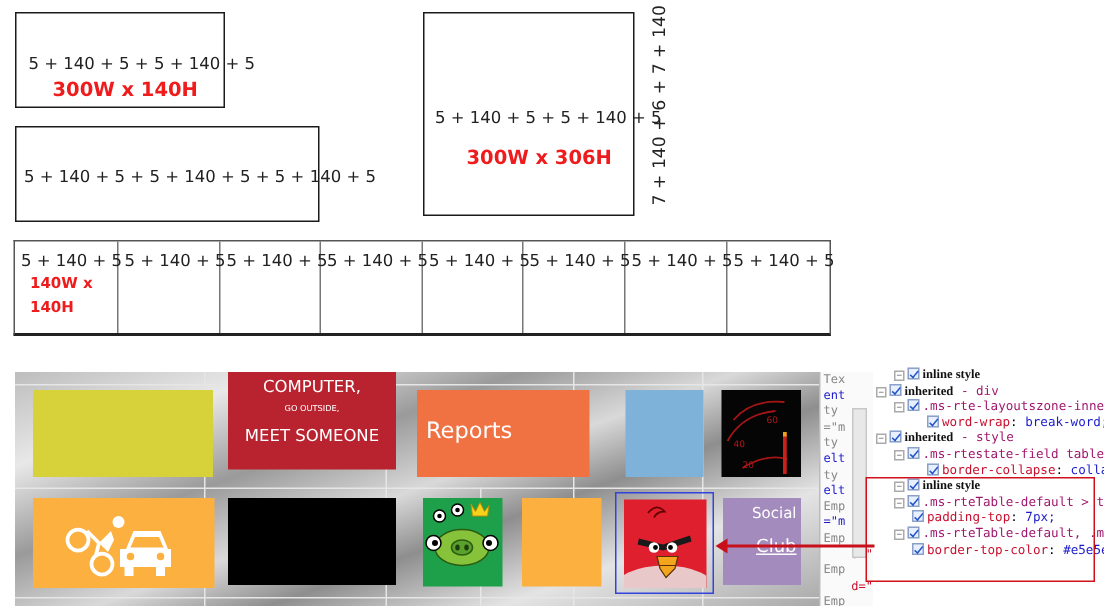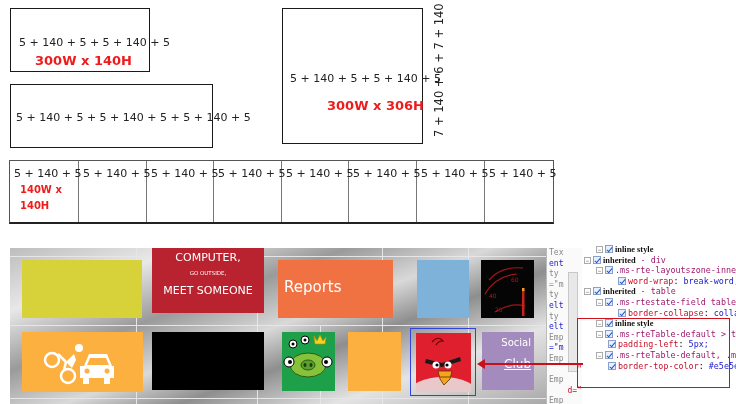--- a/index.html
+++ b/index.html
@@ -43,21 +43,21 @@
   <span class="formula" style="left:8px;top:27px;font-size:11px;">5 + 140 + 5 + 5 + 140 + 5</span>
   <span class="dim" style="left:24px;top:44px;">300W x 140H</span>
 </div>
 
 <div class="box" style="left:10px;top:84px;width:203px;height:64px;">
   <span class="formula" style="left:5px;top:26px;font-size:11px;">5 + 140 + 5 + 5 + 140 + 5 + 5 + 140 + 5</span>
 </div>
 
 <div class="box" style="left:282px;top:8px;width:141px;height:136px;">
   <span class="formula" style="left:7px;top:63px;font-size:11px;">5 + 140 + 5 + 5 + 140 + 5</span>
-  <span class="dim" style="left:28px;top:89px;margin-left:16px;">300W x 306H</span>
+  <span class="dim" style="left:28px;top:89px;">300W x 306H</span>
 </div>
 <span class="vert" style="left:432px;top:137px;">7 + 140 + 6 + 7 + 140 + 6</span>
 
 <div class="row-table">
   <div class="cell" style="width:69px;">
     <div class="formula">5 + 140 + 5</div>
     <div class="dim" style="margin-top:2px;">140W x</div>
     <div class="dim">140H</div>
   </div>
   <div class="cell" style="width:68px;">
@@ -212,36 +212,36 @@
   <div class="tree-line" style="padding-left:2px;">
     <span class="toggle">−</span><span class="cb"></span><span class="k-black">inherited</span><span class="k-sel"> - div</span>
   </div>
   <div class="tree-line" style="padding-left:14px;">
     <span class="toggle">−</span><span class="cb"></span><span class="k-sel">.ms-rte-layoutszone-inner</span>
   </div>
   <div class="tree-line" style="padding-left:36px;">
     <span class="cb"></span><span class="k-red">word-wrap</span><span>: </span><span class="k-blue">break-word;</span>
   </div>
   <div class="tree-line" style="padding-left:2px;">
-    <span class="toggle">−</span><span class="cb"></span><span class="k-black">inherited</span><span class="k-sel"> - table</span>
+    <span class="toggle">−</span><span class="cb"></span><span class="k-black">inherited</span><span class="k-sel"> - style</span>
   </div>
   <div class="tree-line" style="padding-left:14px;">
     <span class="toggle">−</span><span class="cb"></span><span class="k-sel">.ms-rtestate-field table,</span>
   </div>
   <div class="tree-line" style="padding-left:36px;">
     <span class="cb"></span><span class="k-red">border-collapse</span><span>: </span><span class="k-blue">collaps</span>
   </div>
   <div class="tree-line" style="padding-left:14px;">
     <span class="toggle">−</span><span class="cb"></span><span class="k-black">inline style</span>
   </div>
   <div class="tree-line" style="padding-left:14px;">
     <span class="toggle">−</span><span class="cb"></span><span class="k-sel">.ms-rteTable-default &gt; tbody</span>
   </div>
   <div class="tree-line" style="padding-left:26px;">
-    <span class="cb"></span><span class="k-red">padding-left</span><span>: </span><span class="k-blue">5px;</span>
+    <span class="cb"></span><span class="k-red">padding-top</span><span>: </span><span class="k-blue">7px;</span>
   </div>
   <div class="tree-line" style="padding-left:14px;">
     <span class="toggle">−</span><span class="cb"></span><span class="k-sel">.ms-rteTable-default, .ms-rte</span>
   </div>
   <div class="tree-line" style="padding-left:26px;">
     <span class="cb"></span><span class="k-red">border-top-color</span><span>: </span><span class="k-blue">#e5e5e5;</span>
   </div>
 </div>
 
 <div class="highlight-box"></div>

